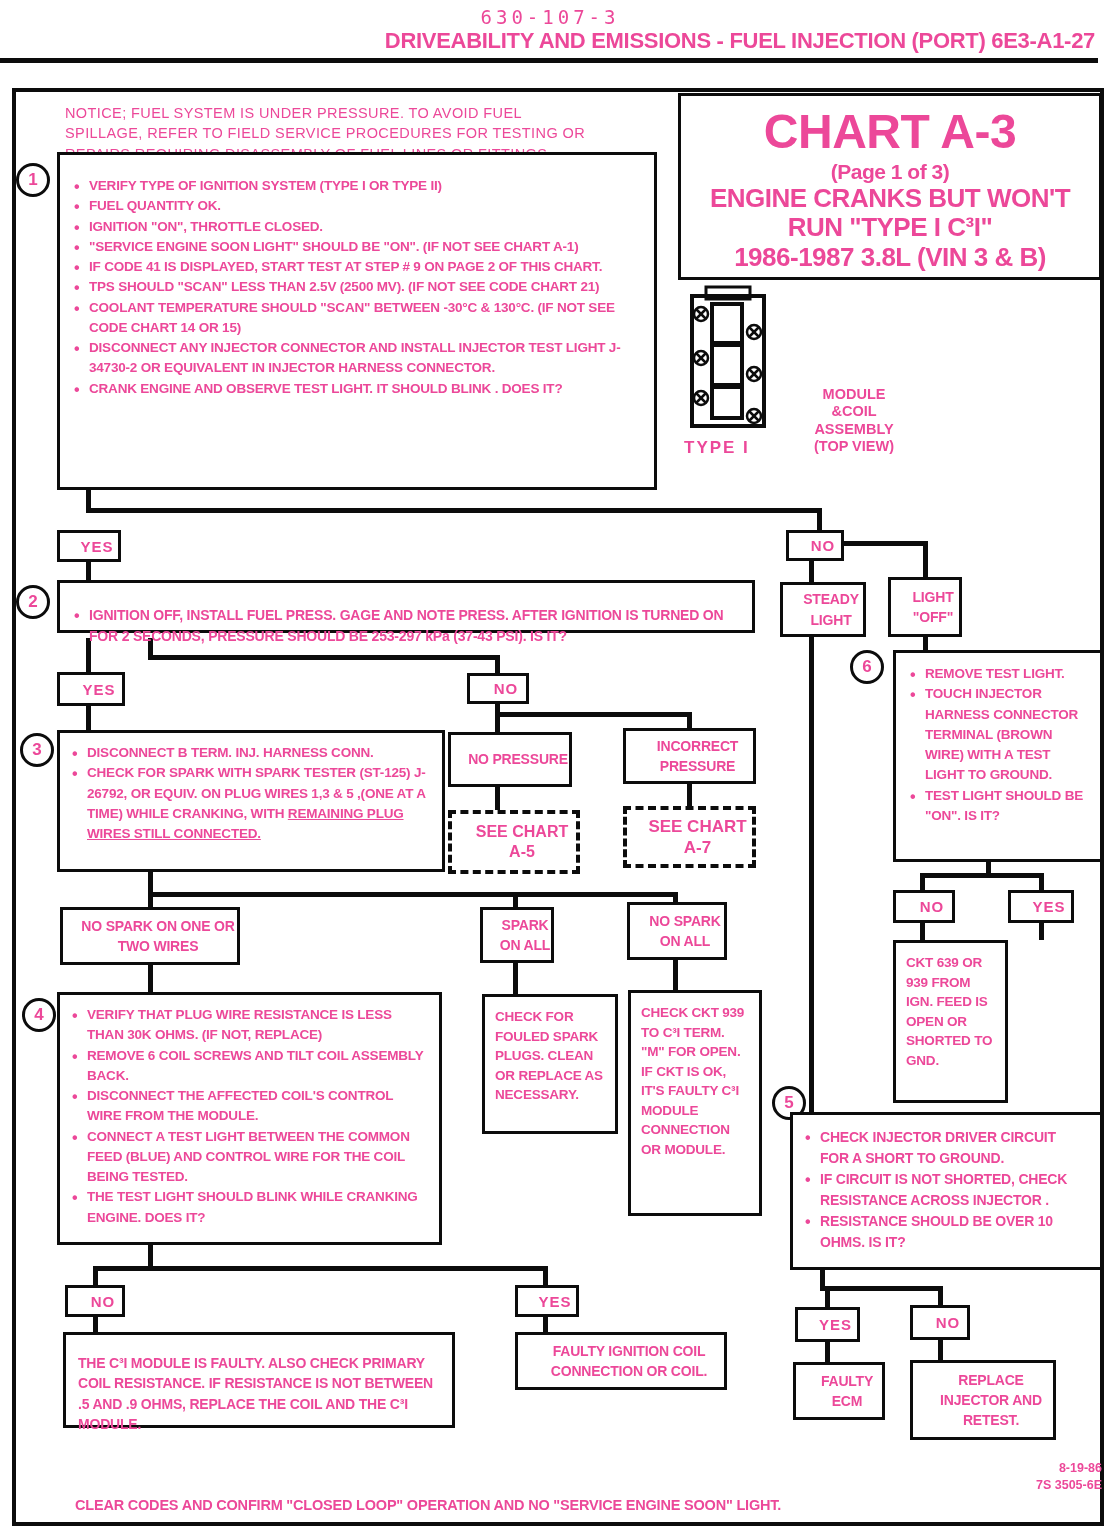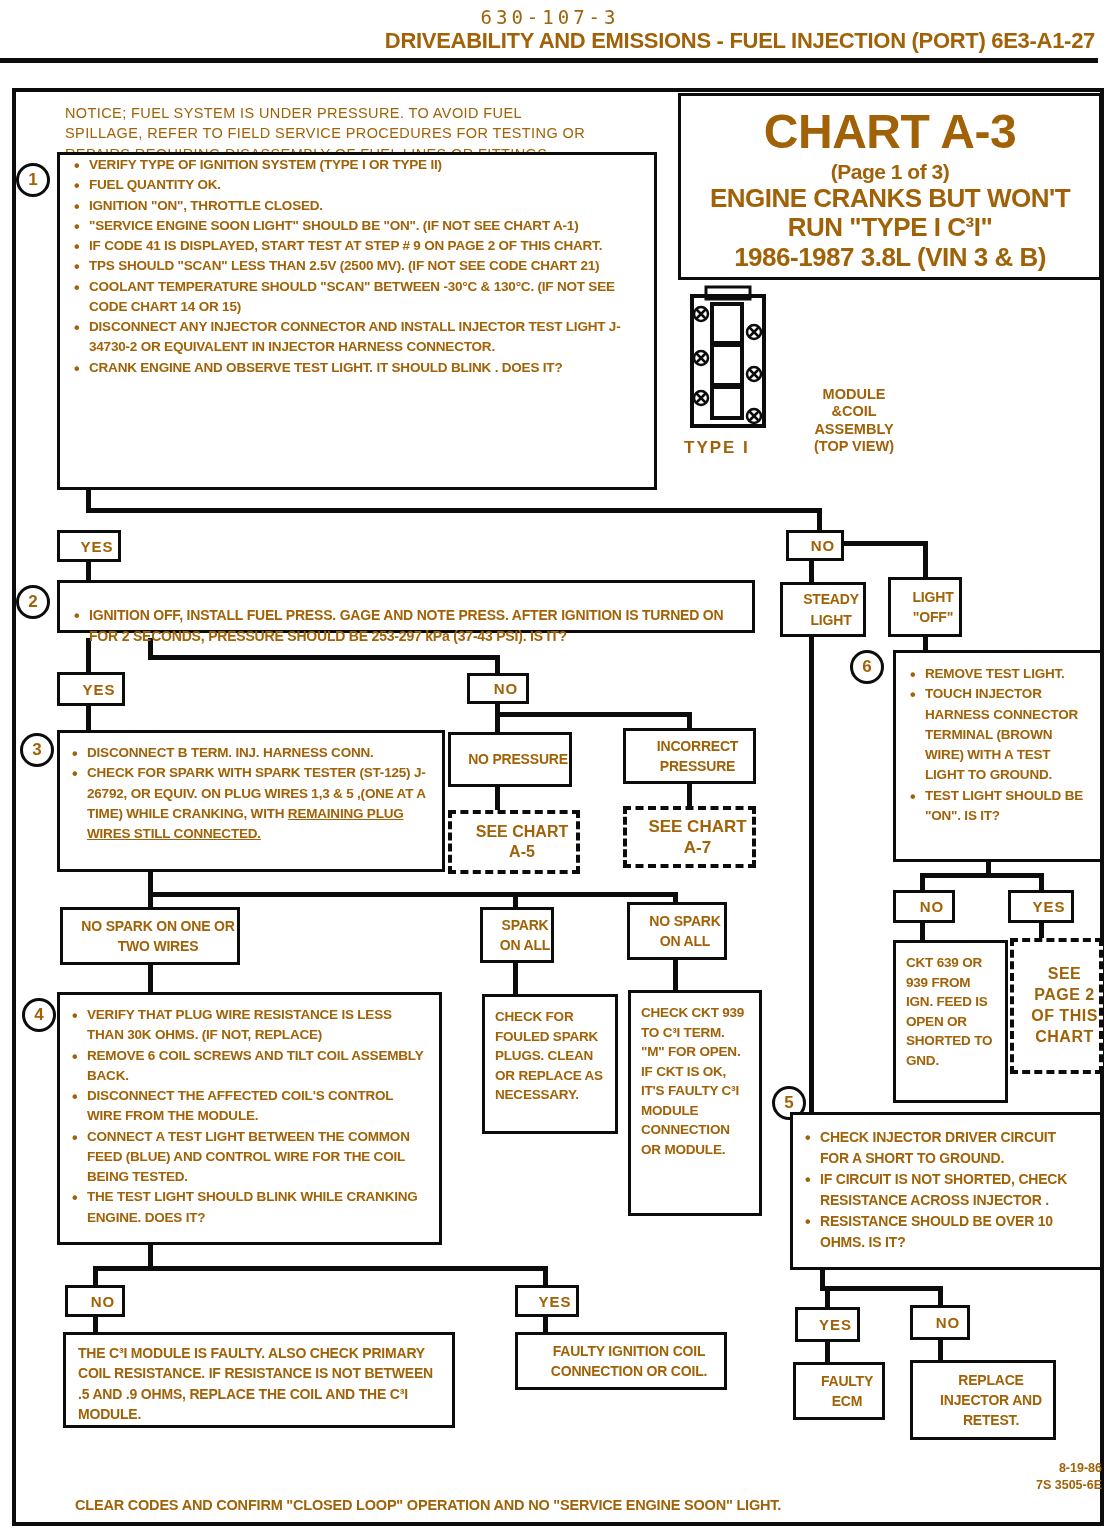--- a/index.html
+++ b/index.html
@@ -1,19 +1,19 @@
 <!DOCTYPE html>
 <html><head>
 <meta charset="utf-8">
 <style>
   * { box-sizing: border-box; margin: 0; padding: 0; }
   html,body { background:#e8e8e8; }
   .page{
     position:relative; width:1120px; height:1536px; background:#fff;
-    font-family:"Liberation Sans", sans-serif; color:#a16207; overflow:hidden;
+    font-family:"Liberation Sans", sans-serif; color:#ec4899; overflow:hidden;
     margin:0 auto;
   }
   .hdr-doc{ position:absolute; left:0; top:6px; width:1100px; text-align:center;
     font-family:"DejaVu Sans Mono", monospace; font-size:19px; letter-spacing:4px; }
   .hdr-title{ position:absolute; right:25px; top:28px; font-size:22px; font-weight:bold;
     letter-spacing:-0.3px; white-space:nowrap;margin-left:24px; }
   .hdr-rule{ position:absolute; left:0; top:58px; width:1098px; height:5px; background:#0c0c0c; }
   .frame{ position:absolute; left:12px; top:88px; width:1092px; height:1438px; border:4px solid #0c0c0c; }
 
   .hl,.vl{ position:absolute; background:#0c0c0c; }
@@ -144,21 +144,21 @@
   <div class="vl" style="left:920px;top:923px;width:5px;height:19px"></div>
   <div class="vl" style="left:1039px;top:923px;width:5px;height:17px"></div>
   <div class="vl" style="left:820px;top:1270px;width:5px;height:21px"></div>
   <div class="hl" style="left:820px;top:1286px;width:123px;height:5px"></div>
   <div class="vl" style="left:825px;top:1286px;width:5px;height:23px"></div>
   <div class="vl" style="left:938px;top:1286px;width:5px;height:21px"></div>
   <div class="vl" style="left:825px;top:1342px;width:5px;height:22px"></div>
   <div class="vl" style="left:938px;top:1340px;width:5px;height:22px"></div>
 
   <div class="circ" style="left:16px;top:163px">1</div>
-  <div class="node" style="left:57px;top:152px;width:600px;height:338px;padding:0 14px">
+  <div class="node" style="left:57px;top:152px;width:600px;height:338px;padding:21px 14px">
     <ul class="bullets">
       <li>VERIFY TYPE OF IGNITION SYSTEM (TYPE I OR TYPE II)</li>
       <li>FUEL QUANTITY OK.</li>
       <li>IGNITION "ON", THROTTLE CLOSED.</li>
       <li>"SERVICE ENGINE SOON LIGHT" SHOULD BE "ON". (IF NOT SEE CHART A-1)</li>
       <li>IF CODE 41 IS DISPLAYED, START TEST  AT STEP # 9 ON PAGE 2 OF THIS CHART.</li>
       <li>TPS SHOULD "SCAN" LESS THAN 2.5V (2500 MV).  (IF NOT SEE CODE CHART 21)</li>
       <li>COOLANT TEMPERATURE SHOULD  "SCAN" BETWEEN -30°C  &amp; 130°C. (IF NOT SEE CODE CHART 14 OR 15)</li>
       <li>DISCONNECT ANY INJECTOR CONNECTOR AND INSTALL INJECTOR TEST LIGHT J-34730-2 OR EQUIVALENT IN INJECTOR HARNESS CONNECTOR.</li>
       <li>CRANK ENGINE AND OBSERVE TEST LIGHT.  IT SHOULD BLINK .  DOES IT?</li>
@@ -218,35 +218,34 @@
       <li>DISCONNECT THE AFFECTED COIL'S CONTROL WIRE FROM THE MODULE.</li>
       <li>CONNECT A TEST LIGHT BETWEEN THE COMMON FEED (BLUE) AND CONTROL WIRE FOR THE COIL BEING TESTED.</li>
       <li>THE TEST LIGHT SHOULD BLINK WHILE CRANKING ENGINE.  DOES IT?</li>
     </ul>
   </div>
 
   <div class="node smalltext" style="left:482px;top:994px;width:136px;height:140px;padding:10px 10px">CHECK FOR FOULED SPARK PLUGS.  CLEAN OR REPLACE AS NECESSARY.</div>
   <div class="node smalltext" style="left:628px;top:990px;width:134px;height:226px;padding:10px 10px">CHECK CKT 939 TO C³I TERM. "M" FOR OPEN.  IF CKT IS OK, IT'S FAULTY C³I MODULE CONNECTION OR MODULE.</div>
 
   <div class="node smalltext" style="left:893px;top:940px;width:115px;height:163px;padding:10px 10px">CKT 639 OR 939 FROM IGN. FEED IS OPEN OR SHORTED TO GND.</div>
-  <div class="node dashed center" style="left:1010px;top:938px;width:93px;height:136px;font-size:16px;line-height:1.3;letter-spacing:0.5px">SEE PAGE 2 OF THIS CHART</div>
 
   <div class="circ" style="left:772px;top:1086px">5</div>
   <div class="node" style="left:790px;top:1112px;width:313px;height:158px;padding:12px 12px">
     <ul class="bullets">
       <li style="font-size:14px">CHECK INJECTOR DRIVER CIRCUIT FOR  A SHORT TO GROUND.</li>
       <li style="font-size:14px">IF CIRCUIT IS NOT SHORTED, CHECK RESISTANCE ACROSS INJECTOR .</li>
       <li style="font-size:14px">RESISTANCE SHOULD BE OVER 10 OHMS.  IS IT?</li>
     </ul>
   </div>
 
   <div class="node center tag" style="left:65px;top:1285px;width:60px;height:32px">NO</div>
   <div class="node center tag" style="left:515px;top:1285px;width:64px;height:32px">YES</div>
 
-  <div class="node smalltext" style="left:63px;top:1332px;width:392px;height:96px;padding:8px 12px;font-size:14px">THE C³I MODULE IS FAULTY.  ALSO CHECK PRIMARY COIL RESISTANCE.  IF RESISTANCE IS NOT BETWEEN .5 AND .9 OHMS, REPLACE THE COIL AND THE C³I MODULE.</div>
+  <div class="node smalltext" style="left:63px;top:1332px;width:392px;height:96px;padding:18px 12px;font-size:14px">THE C³I MODULE IS FAULTY.  ALSO CHECK PRIMARY COIL RESISTANCE.  IF RESISTANCE IS NOT BETWEEN .5 AND .9 OHMS, REPLACE THE COIL AND THE C³I MODULE.</div>
   <div class="node center smalltext" style="left:515px;top:1332px;width:212px;height:58px;font-size:14px">FAULTY IGNITION COIL CONNECTION OR COIL.</div>
 
   <div class="node center tag" style="left:795px;top:1307px;width:65px;height:35px">YES</div>
   <div class="node center tag" style="left:910px;top:1305px;width:60px;height:35px">NO</div>
 
   <div class="node center smalltext" style="left:793px;top:1362px;width:92px;height:58px;font-size:14px">FAULTY ECM</div>
   <div class="node center smalltext" style="left:910px;top:1360px;width:146px;height:80px;font-size:14px">REPLACE INJECTOR AND RETEST.</div>
 
   <div class="footer-note">CLEAR CODES AND CONFIRM "CLOSED LOOP"  OPERATION AND NO "SERVICE ENGINE SOON" LIGHT.</div>
   <div class="footer-date">

